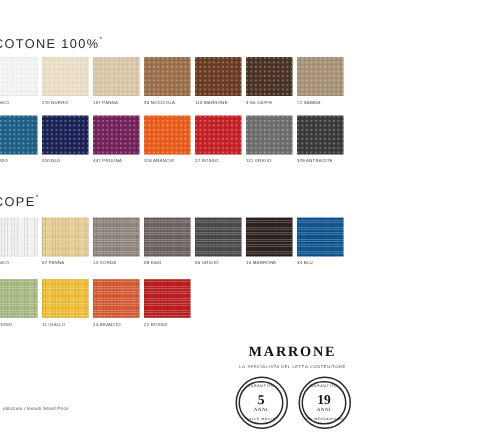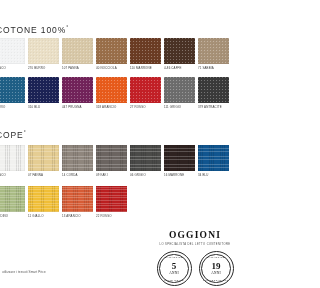--- a/index.html
+++ b/index.html
@@ -241,21 +241,21 @@
       <div class="swatch-cell">
         <div class="swatch tex-line light-edge" style="background-color: rgb(187, 31, 32);"></div>
         <div class="swatch-label">22 ROSSO</div>
       </div>
     </div>
   </div>
 
   <div class="footer-note">utilizzare i tessuti Smart Price</div>
 
   <div class="brand">
-    <div class="brand-name">OGGIONI</div>
+    <div class="brand-name">MARRONE</div>
     <div class="brand-tagline">LO SPECIALISTA DEL LETTO CONTENITORE</div>
     <div class="badges">
       <div class="badge">
         <div class="badge-arc-top">GARANTITO</div>
         <div class="badge-num">5</div>
         <div class="badge-sub">ANNI</div>
         <div class="badge-arc-bottom">SULLE MOLLE</div>
       </div>
       <div class="badge">
         <div class="badge-arc-top">GARANTITO</div>

